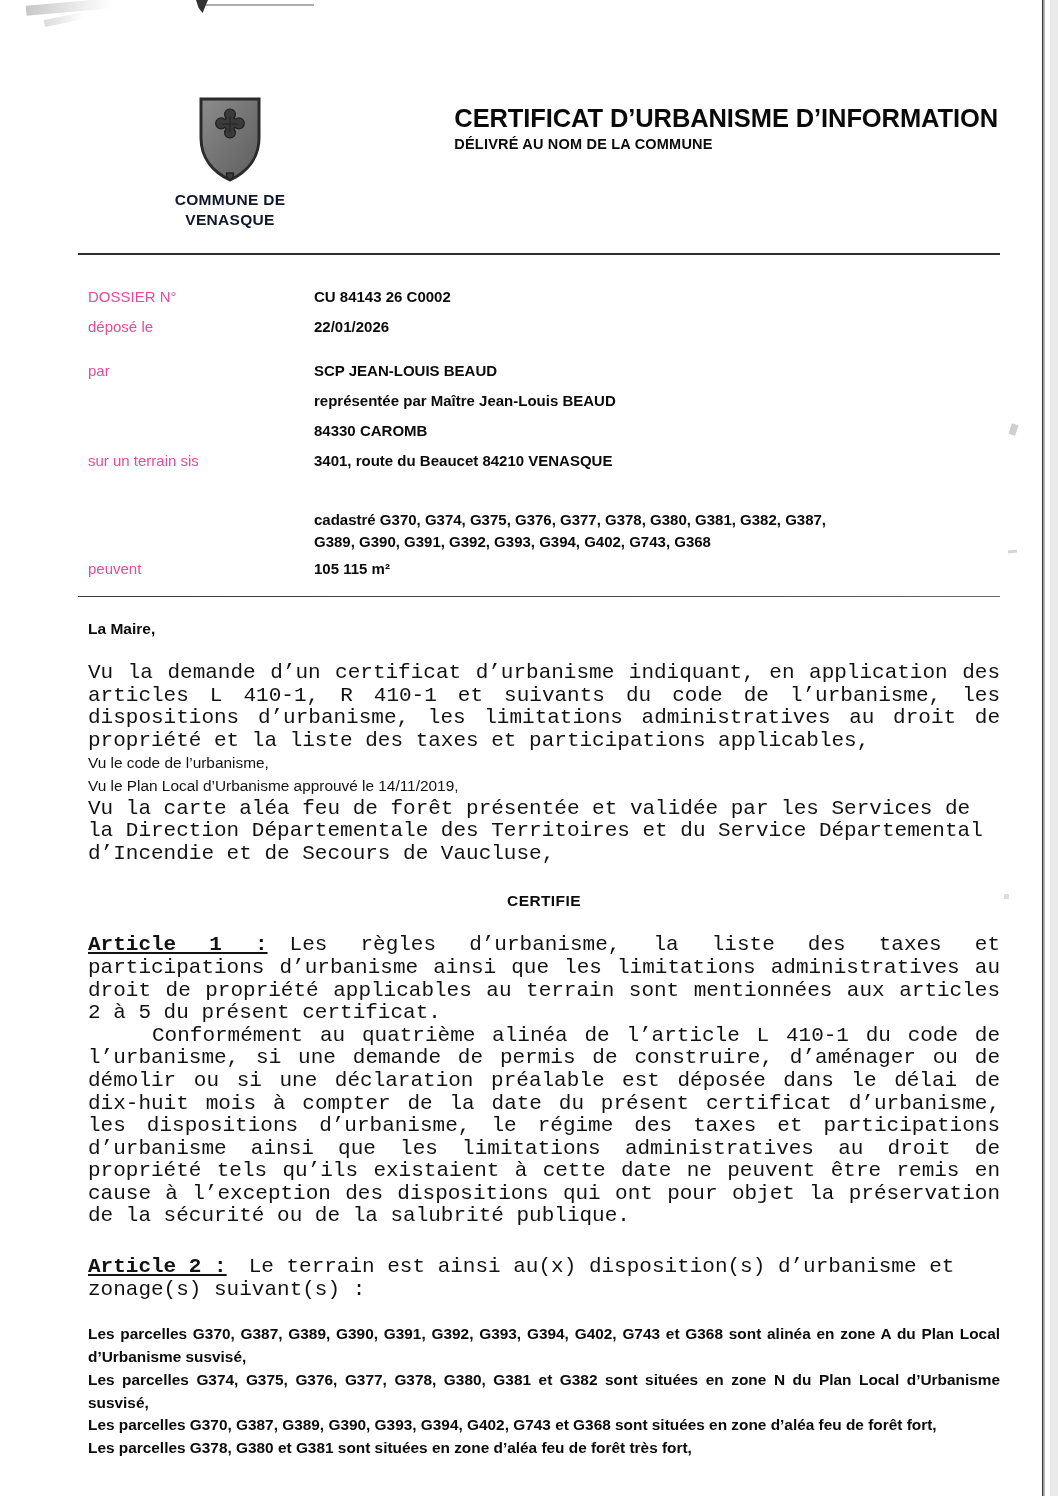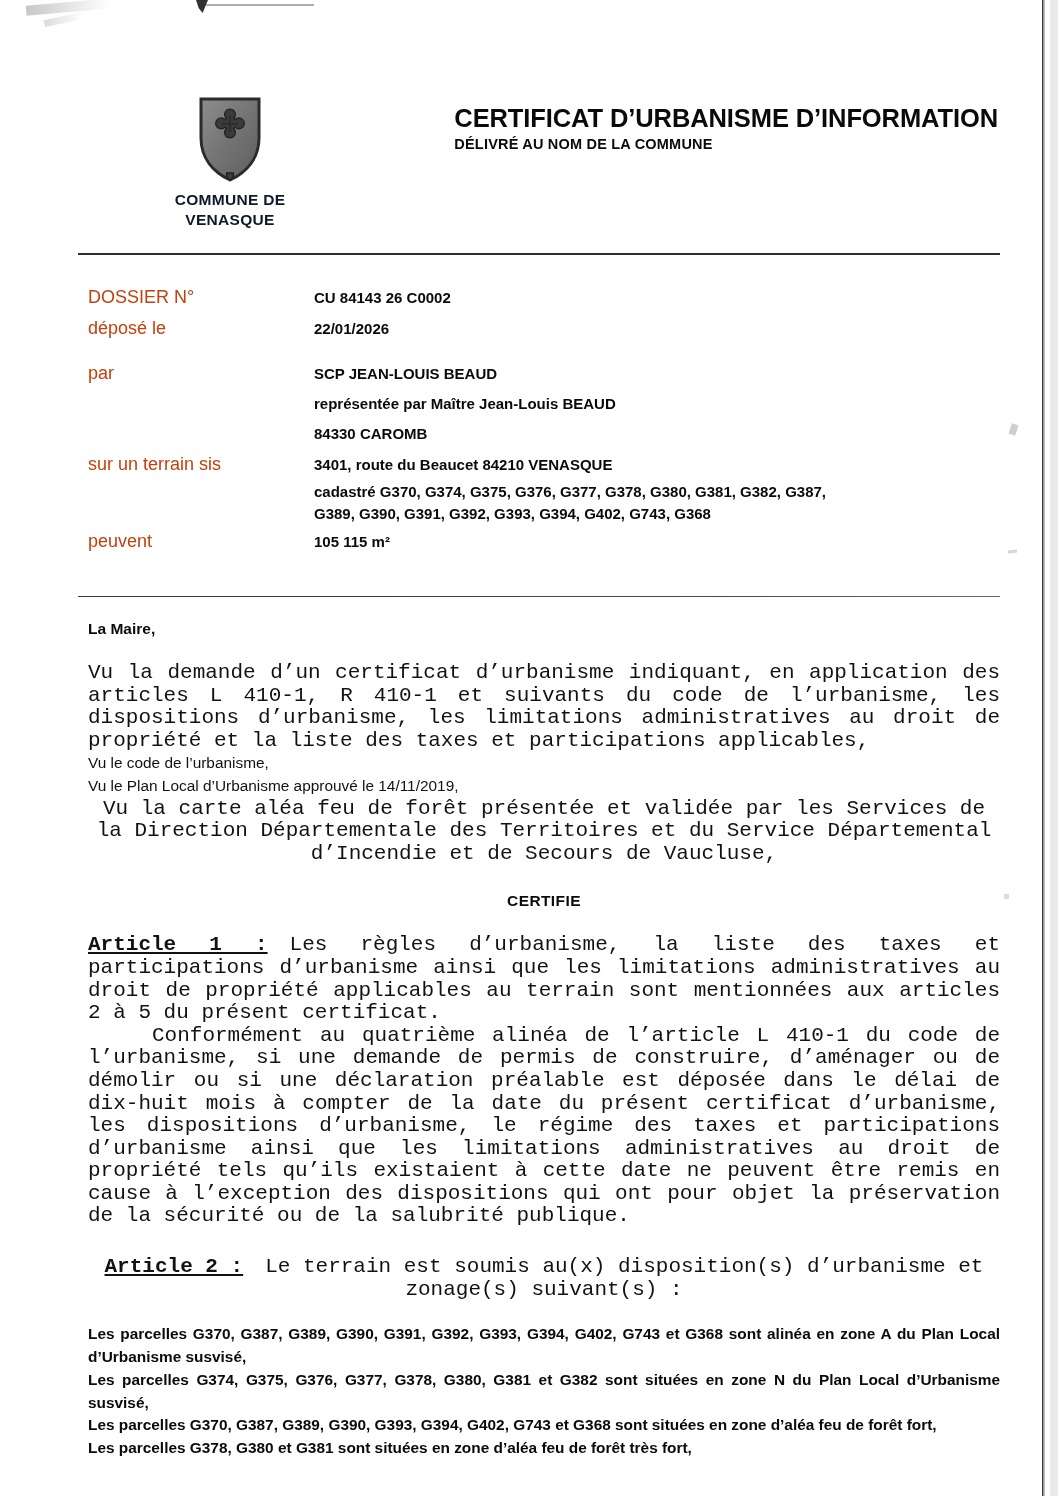--- a/index.html
+++ b/index.html
@@ -171,32 +171,32 @@
     width: 912px;
   }
   .meta-row {
     display: flex;
     align-items: baseline;
     margin-bottom: 2px;
   }
   .meta-label {
     width: 226px;
     flex: 0 0 226px;
-    font-size: 18px;
+    font-size: 15px;
     line-height: 28px;
-    color: #c2410c;
+    color: #ec4899;
   }
   .meta-value {
     flex: 1;
     font-size: 15px;
     font-weight: bold;
     line-height: 28px;
     color: #0a0a0a;
   }
-  .meta-value.two-line { line-height: 22px; }
+  .meta-value.two-line { line-height: 22px; margin-top: 32px; }
   .meta-gap { height: 14px; }
 
   
   .body-copy {
     position: absolute;
     top: 620px;
     left: 88px;
     width: 912px;
   }
   .p-maire {
@@ -206,21 +206,21 @@
   }
   .para {
     font-size: 21px;
     line-height: 22.6px;
     margin: 0;
     text-align: justify;
     text-justify: inter-word;
     color: #121212;
     font-family: Liberation Mono, monospace;
   }
-  .para.nojustify { text-align: center; }
+  .para.nojustify { text-align: left; }
   .vu-list { margin-top: 0; }
   .vu-line {
     font-size: 15.4px;
     line-height: 22.6px;
     color: #121212;
   }
   .certifie {
     text-align: center;
     font-size: 15.5px;
     font-weight: bold;
@@ -373,21 +373,21 @@
     <p class="para nojustify">Vu la carte aléa feu de forêt présentée et validée par les Services de la Direction Départementale des Territoires et du Service Départemental d’Incendie et de Secours de Vaucluse,</p>
 
     <div class="certifie">CERTIFIE</div>
 
     <p class="para"><span class="article-head">Article 1 :</span><span class="art-gap-inline"></span><span>Les règles d’urbanisme, la liste des taxes et participations d’urbanisme ainsi que les limitations administratives au droit de propriété applicables au terrain sont mentionnées aux articles 2 à 5 du présent certificat.</span></p>
 
     <p class="para indent-first">Conformément au quatrième alinéa de l’article L 410-1 du code de l’urbanisme, si une demande de permis de construire, d’aménager ou de démolir ou si une déclaration préalable est déposée dans le délai de dix-huit mois à compter de la date du présent certificat d’urbanisme, les dispositions d’urbanisme, le régime des taxes et participations d’urbanisme ainsi que les limitations administratives au droit de propriété tels qu’ils existaient à cette date ne peuvent être remis en cause à l’exception des dispositions qui ont pour objet la préservation de la sécurité ou de la salubrité publique.</p>
 
     <div class="spacer-28"></div>
 
-    <p class="para nojustify"><span class="article-head">Article 2 :</span><span class="art-gap-inline"></span><span>Le terrain est soumis au(x) disposition(s) d’urbanisme et zonage(s) suivant(s) :</span></p>
+    <p class="para nojustify"><span class="article-head">Article 2 :</span><span class="art-gap-inline"></span><span>Le terrain est ainsi au(x) disposition(s) d’urbanisme et zonage(s) suivant(s) :</span></p>
 
     <div class="spacer-22"></div>
 
     <div class="zones">
       <div class="jz">Les parcelles G370, G387, G389, G390, G391, G392, G393, G394, G402, G743 et G368 sont alinéa en zone A du Plan Local d’Urbanisme susvisé,</div>
       <div class="jz">Les parcelles G374, G375, G376, G377, G378, G380, G381 et G382 sont situées en zone N du Plan Local d’Urbanisme susvisé,</div>
       <div class="jz">Les parcelles G370, G387, G389, G390, G393, G394, G402, G743 et G368 sont situées en zone d’aléa feu de forêt fort,</div>
       <div>Les parcelles G378, G380 et G381 sont situées en zone d’aléa feu de forêt très fort,</div>
     </div>
   </div>

